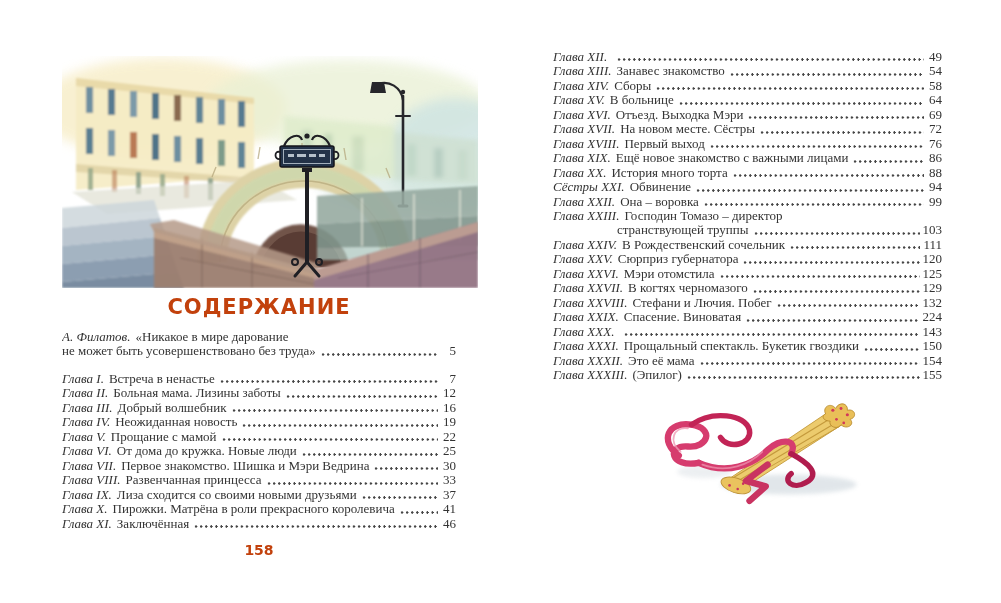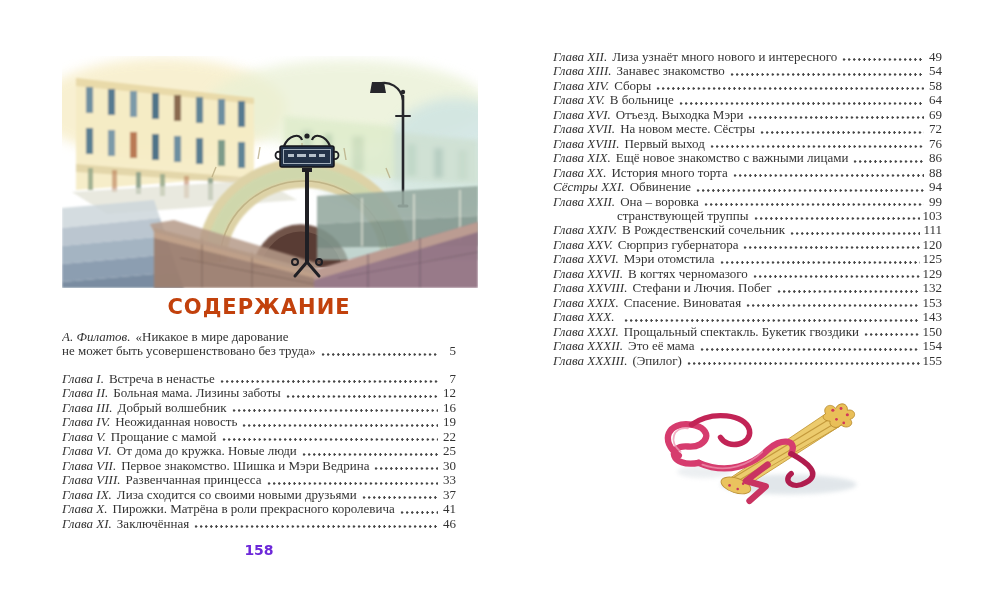--- a/index.html
+++ b/index.html
@@ -234,29 +234,28 @@
           <span class="num">41</span>
         </div>
         <div class="entry">
           <span class="label">Глава XI.</span>
           <span class="title">Заключённая</span>
           <span class="leader"></span>
           <span class="num">46</span>
         </div>
       </div>
 
-    <div id="folio-left" style="color: #6d28d9;">158</div>
+    <div id="folio-left" style="color: #c2410c;">158</div>
   </div>
 
   <div>
 
     <div id="toc-right" class="toc">
         <div class="entry">
           <span class="label">Глава XII.</span>
-          <span class="title">Лиза узнаёт много нового и интересного</span>
           <span class="leader"></span>
           <span class="num">49</span>
         </div>
         <div class="entry">
           <span class="label">Глава XIII.</span>
           <span class="title">Занавес знакомство</span>
           <span class="leader"></span>
           <span class="num">54</span>
         </div>
         <div class="entry">
@@ -307,20 +306,24 @@
           <span class="leader"></span>
           <span class="num">94</span>
         </div>
         <div class="entry">
           <span class="label">Глава XXII.</span>
           <span class="title">Она – воровка</span>
           <span class="leader"></span>
           <span class="num">99</span>
         </div>
         <div class="entry">
+          <span class="label">Глава XXIII.</span>
+          <span class="title">Господин Томазо – директор</span>
+        </div>
+        <div class="entry">
           <span class="wrap-indent"></span>
           <span class="title">странствующей труппы</span>
           <span class="leader"></span>
           <span class="num">103</span>
         </div>
         <div class="entry">
           <span class="label">Глава XXIV.</span>
           <span class="title">В Рождественский сочельник</span>
           <span class="leader"></span>
           <span class="num">111</span>
@@ -346,21 +349,21 @@
         <div class="entry">
           <span class="label">Глава XXVIII.</span>
           <span class="title">Стефани и Лючия. Побег</span>
           <span class="leader"></span>
           <span class="num">132</span>
         </div>
         <div class="entry">
           <span class="label">Глава XXIX.</span>
           <span class="title">Спасение. Виноватая</span>
           <span class="leader"></span>
-          <span class="num">153</span>
+          <span class="num">224</span>
         </div>
         <div class="entry">
           <span class="label">Глава XXX.</span>
           <span class="leader"></span>
           <span class="num">143</span>
         </div>
         <div class="entry">
           <span class="label">Глава XXXI.</span>
           <span class="title">Прощальный спектакль. Букетик гвоздики</span>
           <span class="leader"></span>

